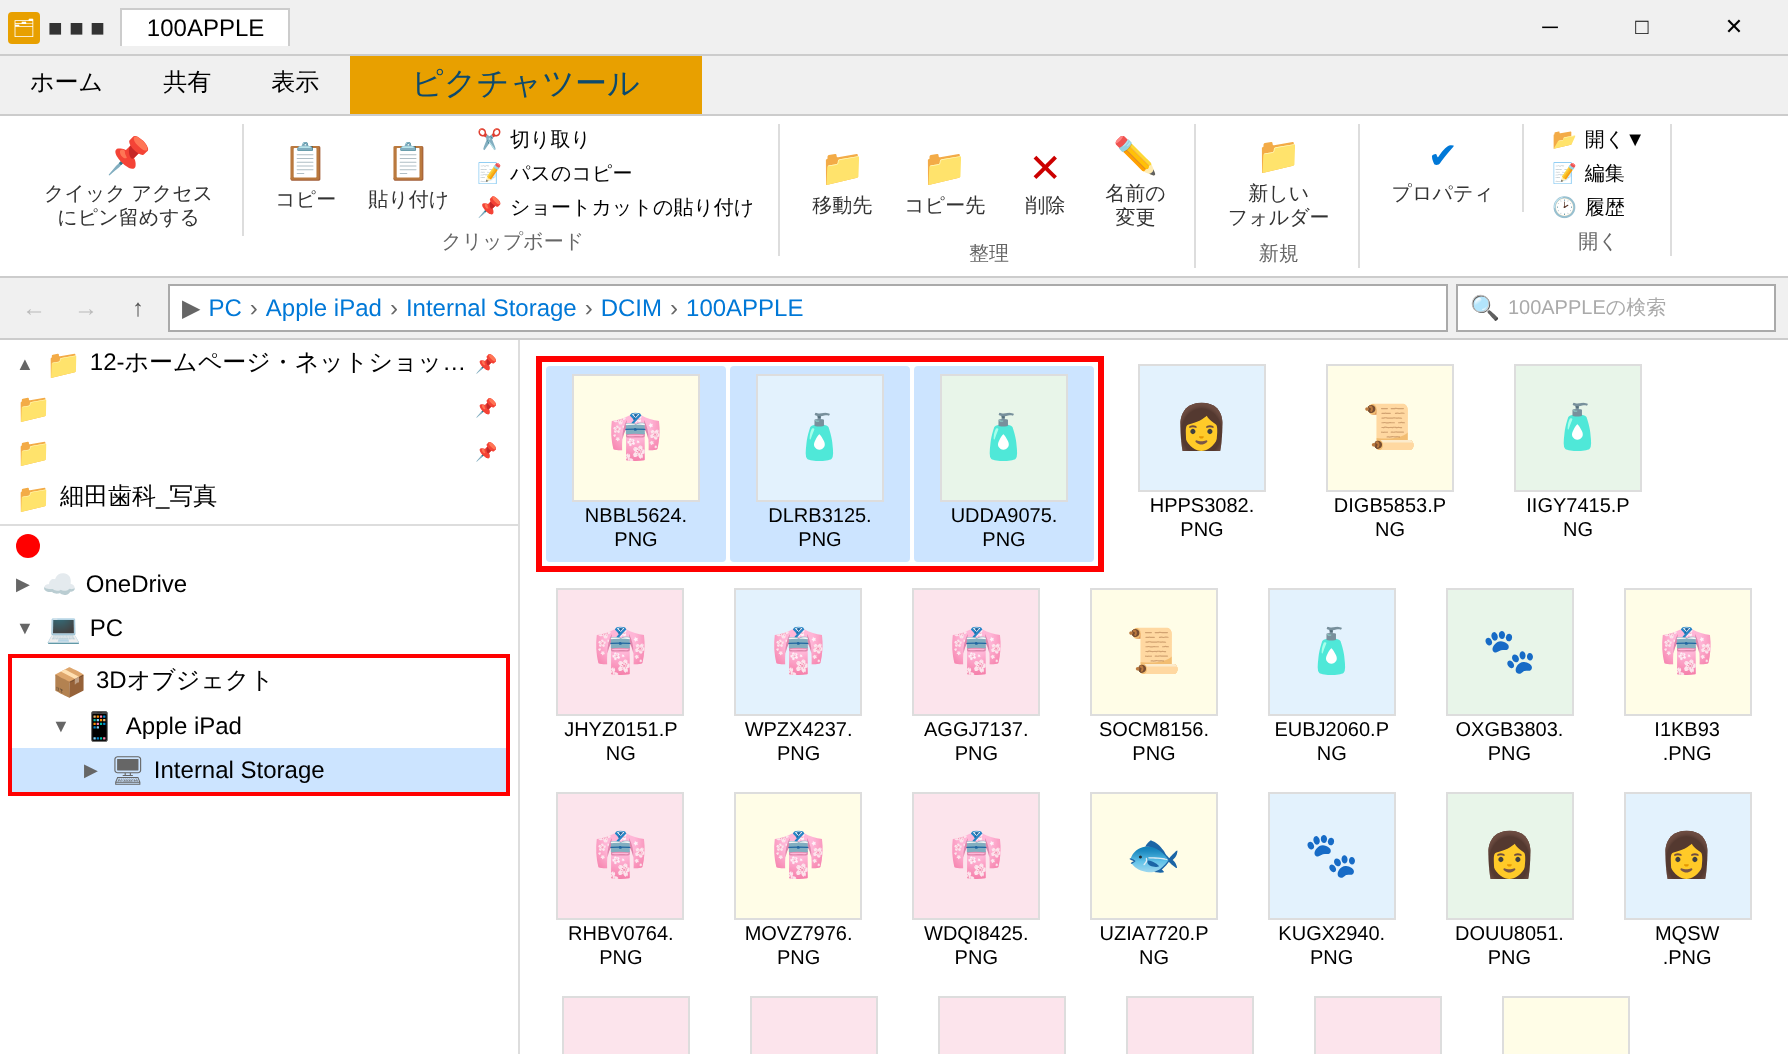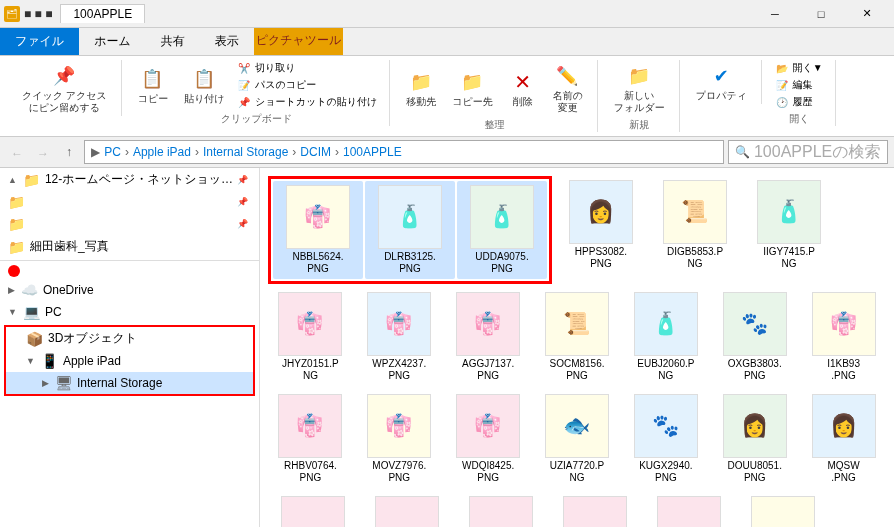--- a/index.html
+++ b/index.html
@@ -19,21 +19,21 @@
     .win-controls { margin-left: auto; display: flex; }
     .win-btn { width: 46px; height: 28px; display: flex; align-items: center; justify-content: center; cursor: pointer; font-size: 11px; }
     .title-text { font-size: 12px; color: #333; }
     .tab-active { background: #fff; padding: 2px 12px; border: 1px solid #ccc; border-bottom: none; font-size: 12px; margin-left: 4px; }
 
     
     .ribbon { background: #fff; border-bottom: 1px solid #ccc; }
     .ribbon-tabs { display: flex; background: #f0f0f0; border-bottom: 1px solid #ccc; }
     .ribbon-tab { padding: 4px 14px; font-size: 12px; cursor: pointer; border: 1px solid transparent; }
     .ribbon-tab.active { background: #0078d7; color: white; border-color: #0078d7; }
-    .ribbon-special { background: #e8a000; color: #7f1d1d; padding: 4px 2px; font-size: 12px; }
+    .ribbon-special { background: #e8a000; color: #0c4a6e; padding: 4px 31px; font-size: 16px; }
 
     .ribbon-content { display: flex; padding: 4px 8px; align-items: flex-start; gap: 2px; }
     .ribbon-group { display: flex; flex-direction: column; align-items: center; border-right: 1px solid #ddd; padding: 0 8px; min-width: 60px; }
     .ribbon-group-label { font-size: 10px; color: #666; margin-top: 2px; }
     .ribbon-group-items { display: flex; gap: 4px; align-items: center; }
 
     .ribbon-btn { display: flex; flex-direction: column; align-items: center; padding: 2px 6px; cursor: pointer; border-radius: 2px; min-width: 40px; font-size: 10px; color: #333; }
     .ribbon-btn-icon { width: 28px; height: 28px; display: flex; align-items: center; justify-content: center; font-size: 18px; }
     .ribbon-btn-label { font-size: 10px; text-align: center; line-height: 1.2; }
 
@@ -95,21 +95,20 @@
   </div>
   <div class="win-controls">
     <div class="win-btn">─</div>
     <div class="win-btn">□</div>
     <div class="win-btn close">✕</div>
   </div>
 </div>
 
 <div class="ribbon">
   <div class="ribbon-tabs">
-    <div class="ribbon-tab active">ファイル</div>
     <div class="ribbon-tab">ホーム</div>
     <div class="ribbon-tab">共有</div>
     <div class="ribbon-tab">表示</div>
     <div class="ribbon-special">ピクチャツール</div>
     <div style="flex:1; background:#f0f0f0;"></div>
   </div>
 
   <div class="ribbon-content">
 
     <div class="ribbon-group">
@@ -223,21 +222,21 @@
     <span class="path-part">Apple iPad</span>
     <span class="path-sep">›</span>
     <span class="path-part">Internal Storage</span>
     <span class="path-sep">›</span>
     <span class="path-part">DCIM</span>
     <span class="path-sep">›</span>
     <span class="path-part">100APPLE</span>
   </div>
   <div class="search-box">
     <span>🔍</span>
-    <span style="color:#aaa;font-size:16px;text-align:center;">100APPLEの検索</span>
+    <span style="color:#aaa;font-size:10px;text-align:center;">100APPLEの検索</span>
   </div>
 </div>
 
 <div class="main">
 
   <div class="sidebar">
     <div class="sidebar-item">
       <div class="sidebar-arrow">▲</div>
       <div class="sidebar-icon folder-icon">📁</div>
       <div class="sidebar-text">12-ホームページ・ネットショップ 関係</div>

